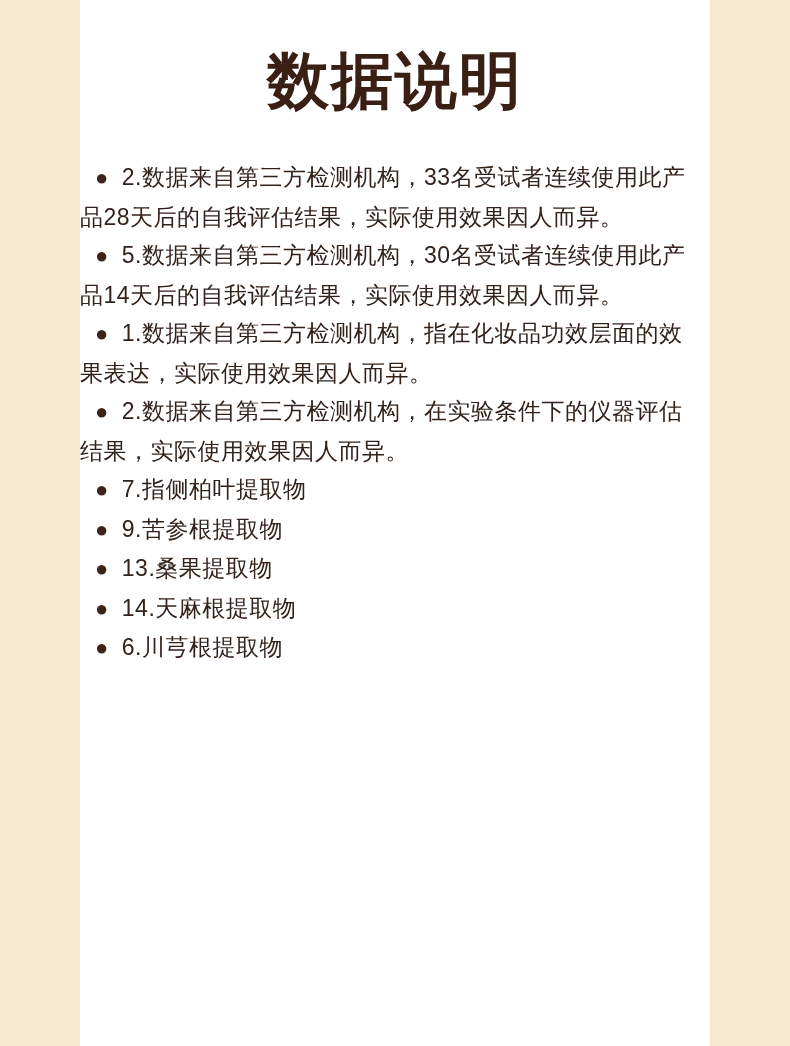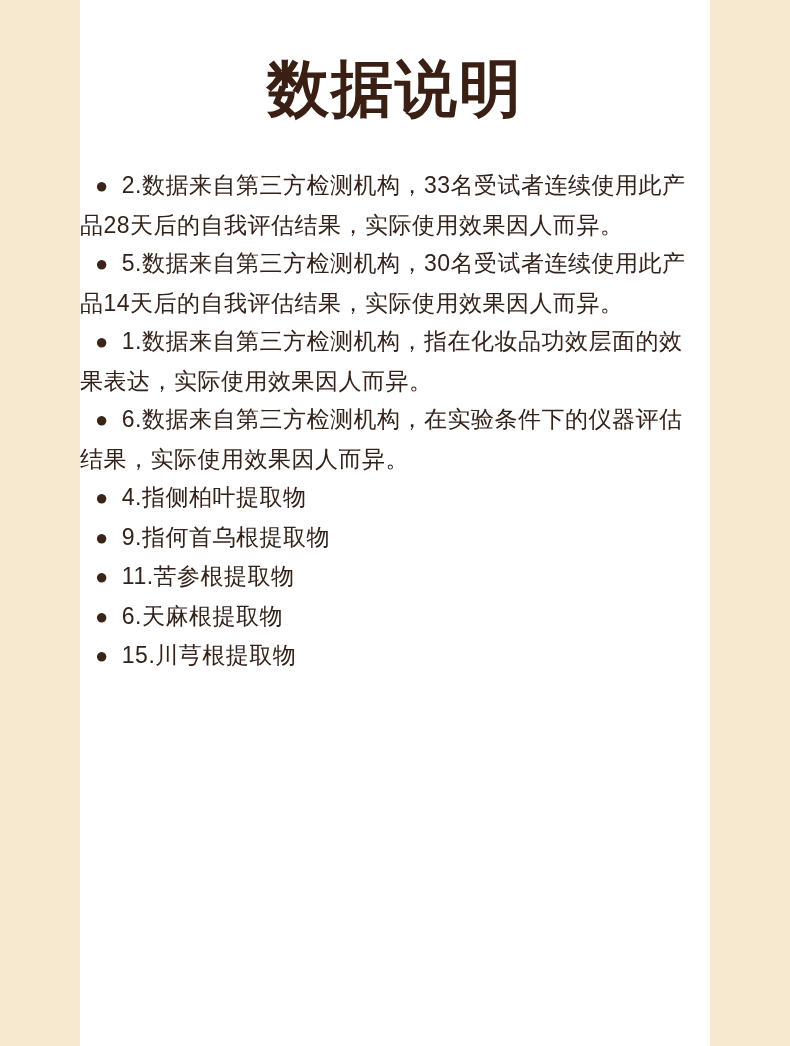--- a/index.html
+++ b/index.html
@@ -20,21 +20,21 @@
   .content {
     position: absolute;
     left: 80px;
     top: 0;
     width: 630px;
     height: 1046px;
     background: var(--content-background, #ffffff);
     box-sizing: border-box;
   }
   .page-title {
-    margin: 16px;
+    margin: 8px;
     padding-top: 32px;
     line-height: 82px;
     font-size: 62px;
     font-weight: bold;
     letter-spacing: 2px;
     text-align: center;
     color: var(--title-color, #3a2014);
   }
   .notes {
     margin-top: 36px;
@@ -59,22 +59,22 @@
 
 <div class="page">
   <div class="content">
 
     <h1 class="page-title">数据说明</h1>
 
     <div class="notes">
       <p class="note"><span class="bullet">●</span><span>2.数据来自第三方检测机构，33名受试者连续使用此产品28天后的自我评估结果，实际使用效果因人而异。</span></p>
       <p class="note"><span class="bullet">●</span><span>5.数据来自第三方检测机构，30名受试者连续使用此产品14天后的自我评估结果，实际使用效果因人而异。</span></p>
       <p class="note"><span class="bullet">●</span><span>1.数据来自第三方检测机构，指在化妆品功效层面的效果表达，实际使用效果因人而异。</span></p>
-      <p class="note"><span class="bullet">●</span><span>6.数据来自第三方检测机构，在实验条件下的仪器评估结果，实际使用效果因人而异。</span></p>
-      <p class="note"><span class="bullet">●</span><span>4.指侧柏叶提取物</span></p>
-      <p class="note"><span class="bullet">●</span><span>9.指何首乌根提取物</span></p>
-      <p class="note"><span class="bullet">●</span><span>11.苦参根提取物</span></p>
-      <p class="note"><span class="bullet">●</span><span>6.天麻根提取物</span></p>
-      <p class="note"><span class="bullet">●</span><span>15.川芎根提取物</span></p>
+      <p class="note"><span class="bullet">●</span><span>2.数据来自第三方检测机构，在实验条件下的仪器评估结果，实际使用效果因人而异。</span></p>
+      <p class="note"><span class="bullet">●</span><span>7.指侧柏叶提取物</span></p>
+      <p class="note"><span class="bullet">●</span><span>9.苦参根提取物</span></p>
+      <p class="note"><span class="bullet">●</span><span>13.桑果提取物</span></p>
+      <p class="note"><span class="bullet">●</span><span>14.天麻根提取物</span></p>
+      <p class="note"><span class="bullet">●</span><span>6.川芎根提取物</span></p>
     </div>
 
   </div>
 </div>
 
 </body></html>

